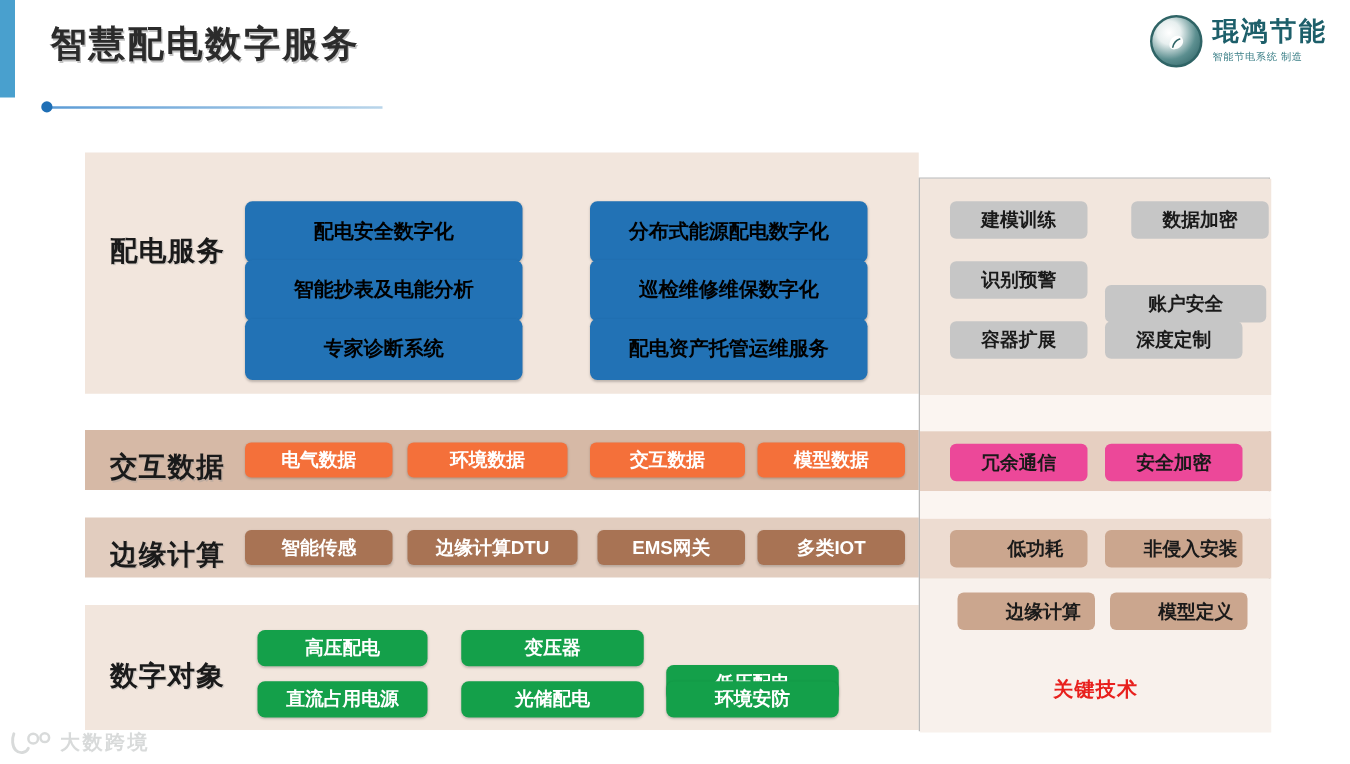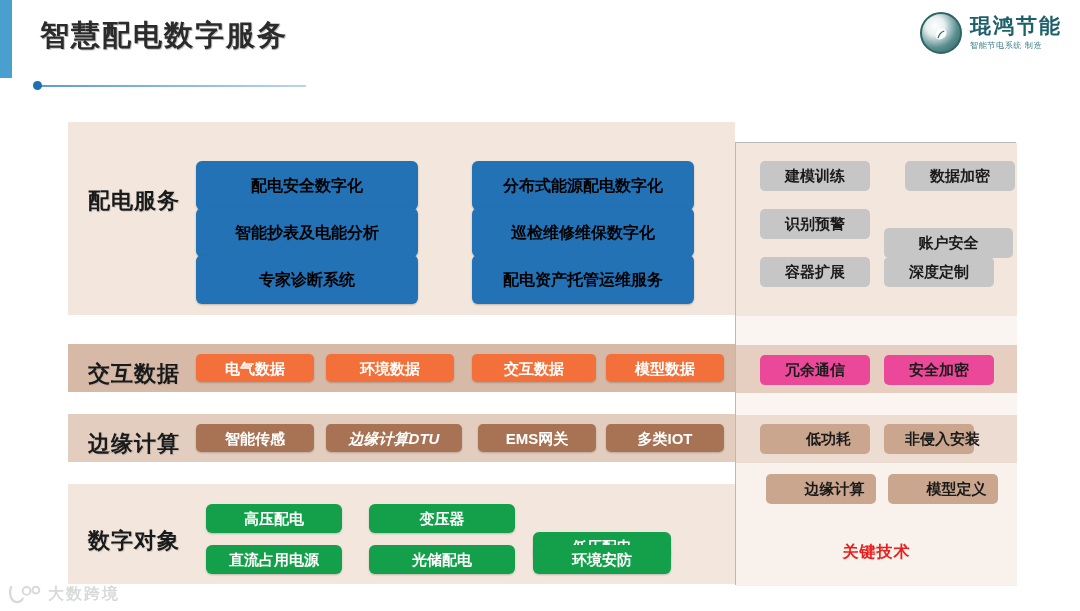--- a/index.html
+++ b/index.html
@@ -169,21 +169,21 @@
   <div class="chip chip-blue" style="left:472px; top:255px; width:222px;">配电资产托管运维服务</div>
 
   <div class="row-label" style="left:75px; top:359px; width:118px; text-align:center;">交互数据</div>
   <div class="chip chip-orange" style="left:196px; top:354px; width:118px;">电气数据</div>
   <div class="chip chip-orange" style="left:326px; top:354px; width:128px;">环境数据</div>
   <div class="chip chip-orange" style="left:472px; top:354px; width:124px;">交互数据</div>
   <div class="chip chip-orange" style="left:606px; top:354px; width:118px;">模型数据</div>
 
   <div class="row-label" style="left:75px; top:429px; width:118px; text-align:center;">边缘计算</div>
   <div class="chip chip-brown" style="left:196px; top:424px; width:118px;">智能传感</div>
-  <div class="chip chip-brown" style="left:326px; top:424px; width:136px;font-style:italic;">边缘计算DTU</div>
+  <div class="chip chip-brown" style="left:326px; top:424px; width:136px;">边缘计算DTU</div>
   <div class="chip chip-brown" style="left:478px; top:424px; width:118px;">EMS网关</div>
   <div class="chip chip-brown" style="left:606px; top:424px; width:118px;">多类IOT</div>
 
   <div class="row-label" style="left:75px; top:526px; width:118px; text-align:center;">数字对象</div>
   <div class="chip chip-green" style="left:206px; top:504px; width:136px;">高压配电</div>
   <div class="chip chip-green" style="left:369px; top:504px; width:146px;">变压器</div>
   <div class="chip chip-green" style="left:533px; top:532px; width:138px;">低压配电</div>
   <div class="chip chip-green" style="left:206px; top:545px; width:136px;">直流占用电源</div>
   <div class="chip chip-green" style="left:369px; top:545px; width:146px;">光储配电</div>
   <div class="chip chip-green" style="left:533px; top:545px; width:138px;">环境安防</div>
@@ -200,21 +200,21 @@
     <div class="kchip kchip-gray" style="left:148px; top:18px; width:110px;margin-left:21px;">数据加密</div>
     <div class="kchip kchip-gray" style="left:24px; top:66px; width:110px;">识别预警</div>
     <div class="kchip kchip-gray" style="left:148px; top:66px; width:129px;margin-top:19px;">账户安全</div>
     <div class="kchip kchip-gray" style="left:24px; top:114px; width:110px;">容器扩展</div>
     <div class="kchip kchip-gray" style="left:148px; top:114px; width:110px;">深度定制</div>
 
     <div class="kchip kchip-peach" style="left:24px; top:212px; width:110px;">冗余通信</div>
     <div class="kchip kchip-peach" style="left:148px; top:212px; width:110px;">安全加密</div>
 
     <div class="kchip kchip-tan" style="left:24px; top:281px; width:110px;">低功耗</div>
-    <div class="kchip kchip-tan" style="left:148px; top:281px; width:90px;font-family:Liberation Serif, serif;">非侵入安装</div>
+    <div class="kchip kchip-tan" style="left:148px; top:281px; width:110px;font-family:Liberation Serif, serif;">非侵入安装</div>
     <div class="kchip kchip-tan" style="left:30px; top:331px; width:110px;">边缘计算</div>
     <div class="kchip kchip-tan" style="left:152px; top:331px; width:110px;">模型定义</div>
 
     <div class="key-title">关键技术</div>
   </div>
 
   <div class="watermark">
     <svg class="wm-mark" viewBox="0 0 44 28">
       <path d="M4 5 C2 10 2 18 6 22 C10 26 17 25 19 20" stroke="#b9bdbd" stroke-width="3" fill="none" stroke-linecap="round"></path>
       <circle cx="24" cy="10" r="5" fill="none" stroke="#b9bdbd" stroke-width="2.6"></circle>

